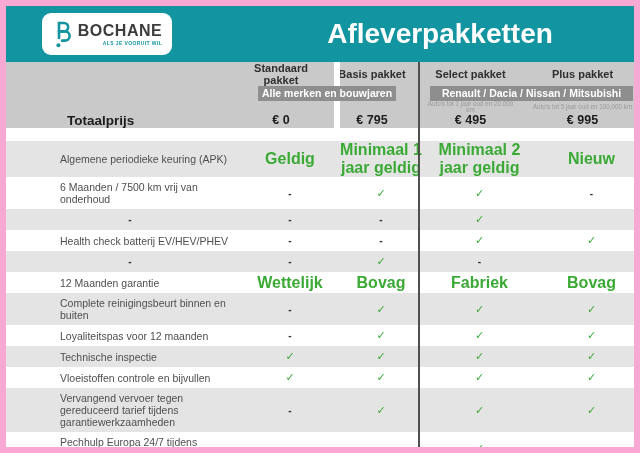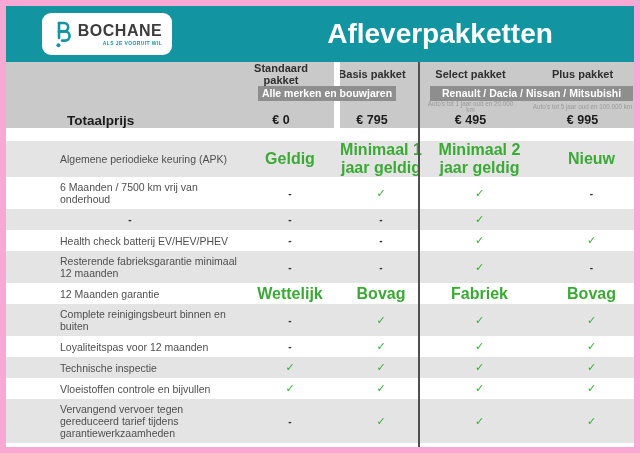--- a/index.html
+++ b/index.html
@@ -117,21 +117,20 @@
 
     <div class="row grid">
       <div class="cell label">Health check batterij EV/HEV/PHEV</div>
       <div class="cell val dash">-</div>
       <div class="cell val dash">-</div>
       <div class="cell val check">✓</div>
       <div class="cell val check">✓</div>
     </div>
 
     <div class="row grid">
-      <div class="cell label">Resterende fabrieksgarantie minimaal 12 maanden</div>
       <div class="cell val dash">-</div>
       <div class="cell val dash">-</div>
       <div class="cell val check">✓</div>
       <div class="cell val dash">-</div>
     </div>
 
     <div class="row grid">
       <div class="cell label">12 Maanden  garantie</div>
       <div class="cell val word">Wettelijk</div>
       <div class="cell val word">Bovag</div>

